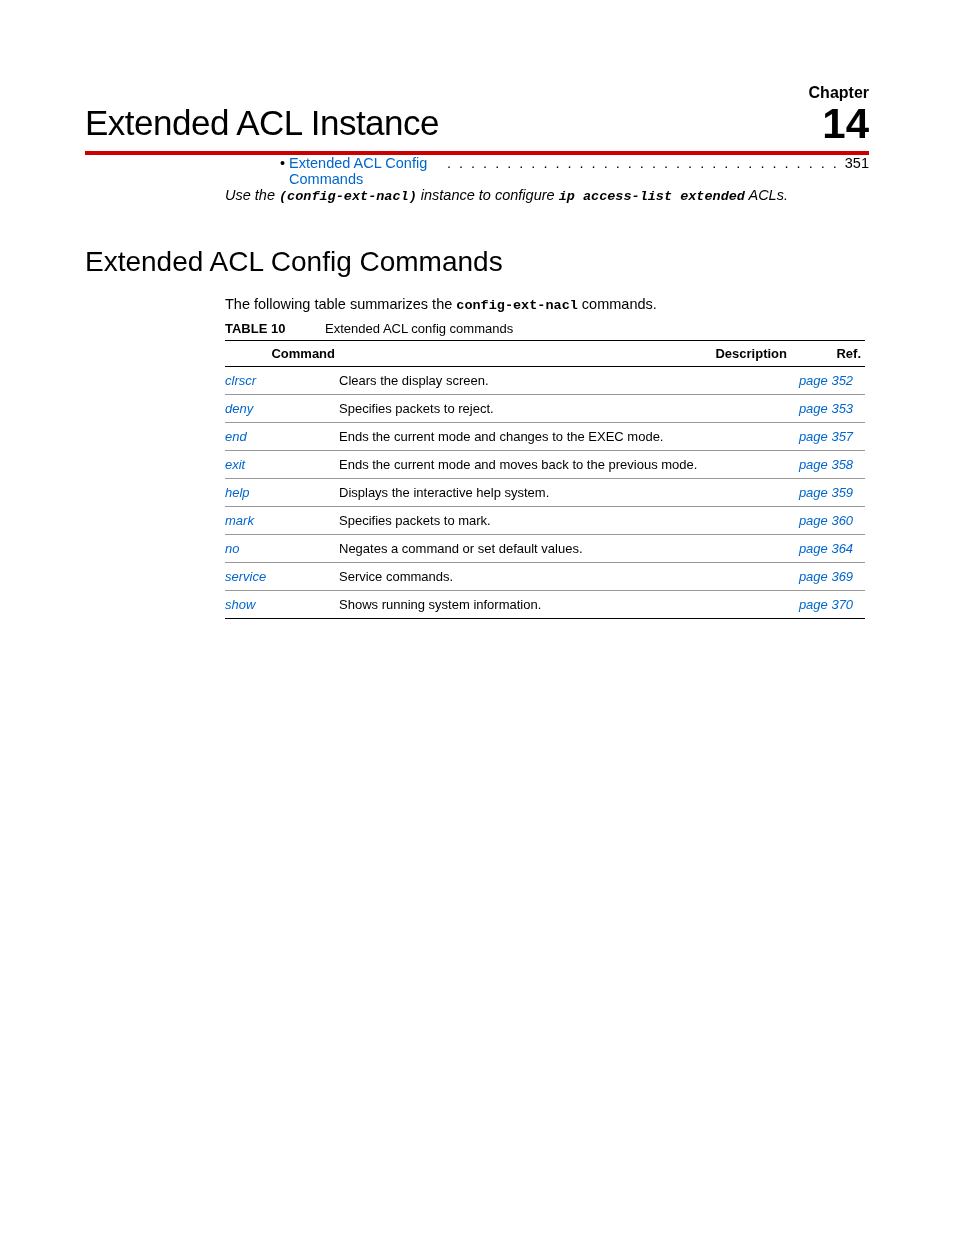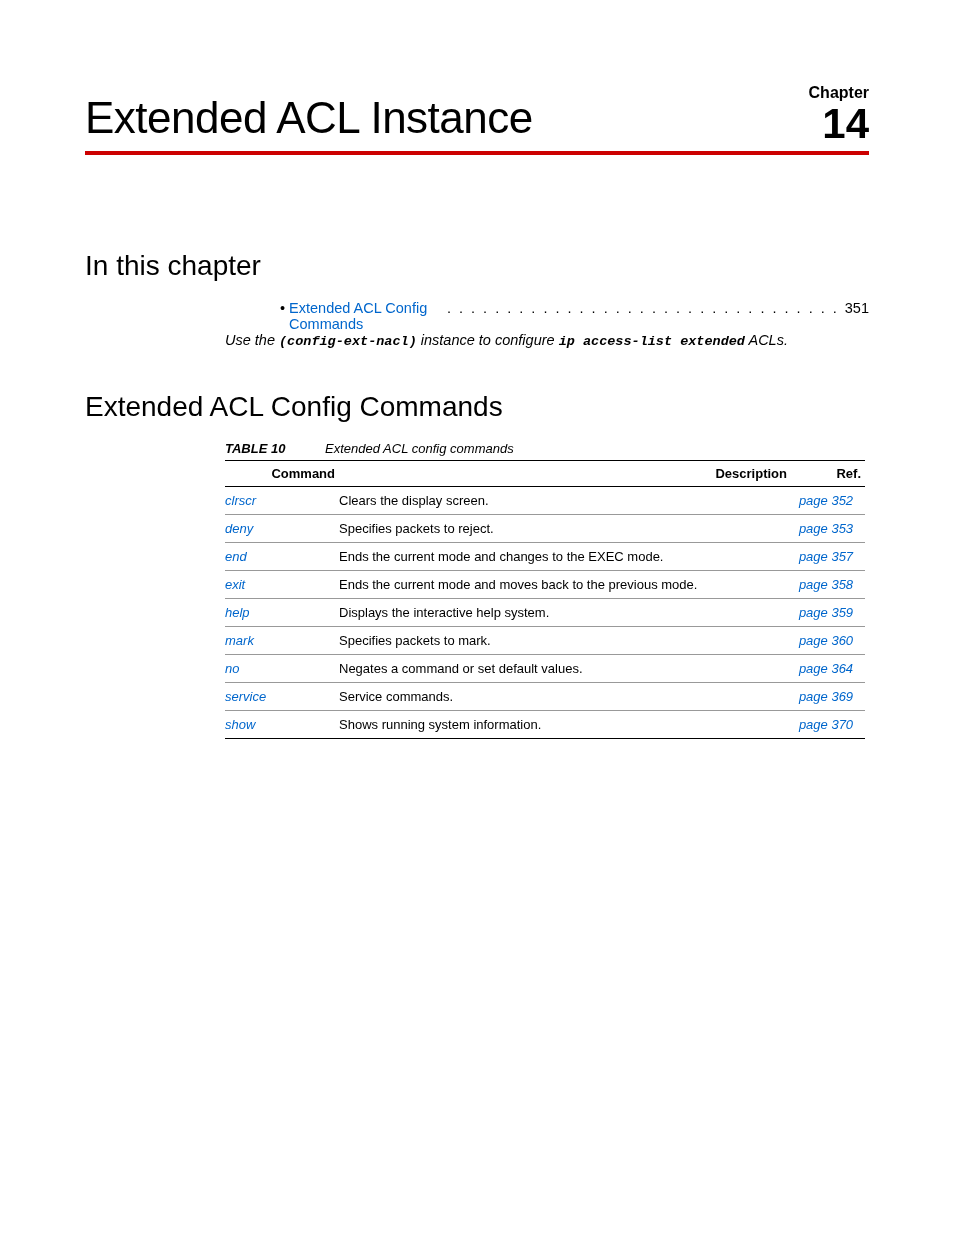--- a/index.html
+++ b/index.html
@@ -20,21 +20,21 @@
   .chapter-header {
     display: flex;
     justify-content: space-between;
     align-items: flex-end;
     border-bottom: 4px solid #cc0000;
     padding-bottom: 8px;
   }
   .chapter-title {
     font-family: "Arial Narrow", Arial, sans-serif;
     font-stretch: condensed;
-    font-size: 44px;
+    font-size: 35px;
     font-weight: 400;
     letter-spacing: -0.5px;
   }
   .chapter-right {
     text-align: right;
     line-height: 1;
   }
   .chapter-label {
     font-size: 16px;
     font-weight: bold;
@@ -95,21 +95,20 @@
   }
   .intro-line {
     margin-left: 140px;
     font-size: 14.5px;
     margin-bottom: 8px;
   }
   .table-caption {
     margin-left: 140px;
     font-size: 13px;
     margin-bottom: 4px;
-    font-style: italic;
   }
   .table-caption .tbl-label {
     font-family: "Arial Narrow", Arial, sans-serif;
     font-stretch: condensed;
     font-weight: bold;
     margin-right: 36px;
   }
   table.cmd-table {
     margin-left: 140px;
     width: 640px;
@@ -154,39 +153,41 @@
 <div class="page">
 
   <div class="chapter-header">
     <div class="chapter-title">Extended ACL Instance</div>
     <div class="chapter-right">
       <span class="chapter-label">Chapter</span>
       <span class="chapter-number">14</span>
     </div>
   </div>
 
-  <div class="section-h1">In this chapter</div>
 
   <div class="toc-line">
     <span class="toc-bullet">•</span>
     <span class="toc-link">Extended ACL Config Commands</span>
     <span class="toc-dots">. . . . . . . . . . . . . . . . . . . . . . . . . . . . . . . . .</span>
     <span class="toc-page">351</span>
   </div>
 
   <div class="use-line">
     <span>Use the</span>
     <span class="mono">(config-ext-nacl)</span>
     <span> instance to configure </span>
     <span class="mono">ip access-list extended</span>
     <span> ACLs.</span>
   </div>
 
   <div class="section-h2">Extended ACL Config Commands</div>
 
+  <div class="intro-line">
+    <span>The following table summarizes the </span><span class="mono">config-ext-nacl</span><span> commands.</span>
+  </div>
 
   <div class="table-caption">
     <span class="tbl-label">TABLE 10</span>
     <span>Extended ACL config commands</span>
   </div>
 
   <table class="cmd-table">
     <thead>
       <tr>
         <th class="cmd-col">Command</th>

